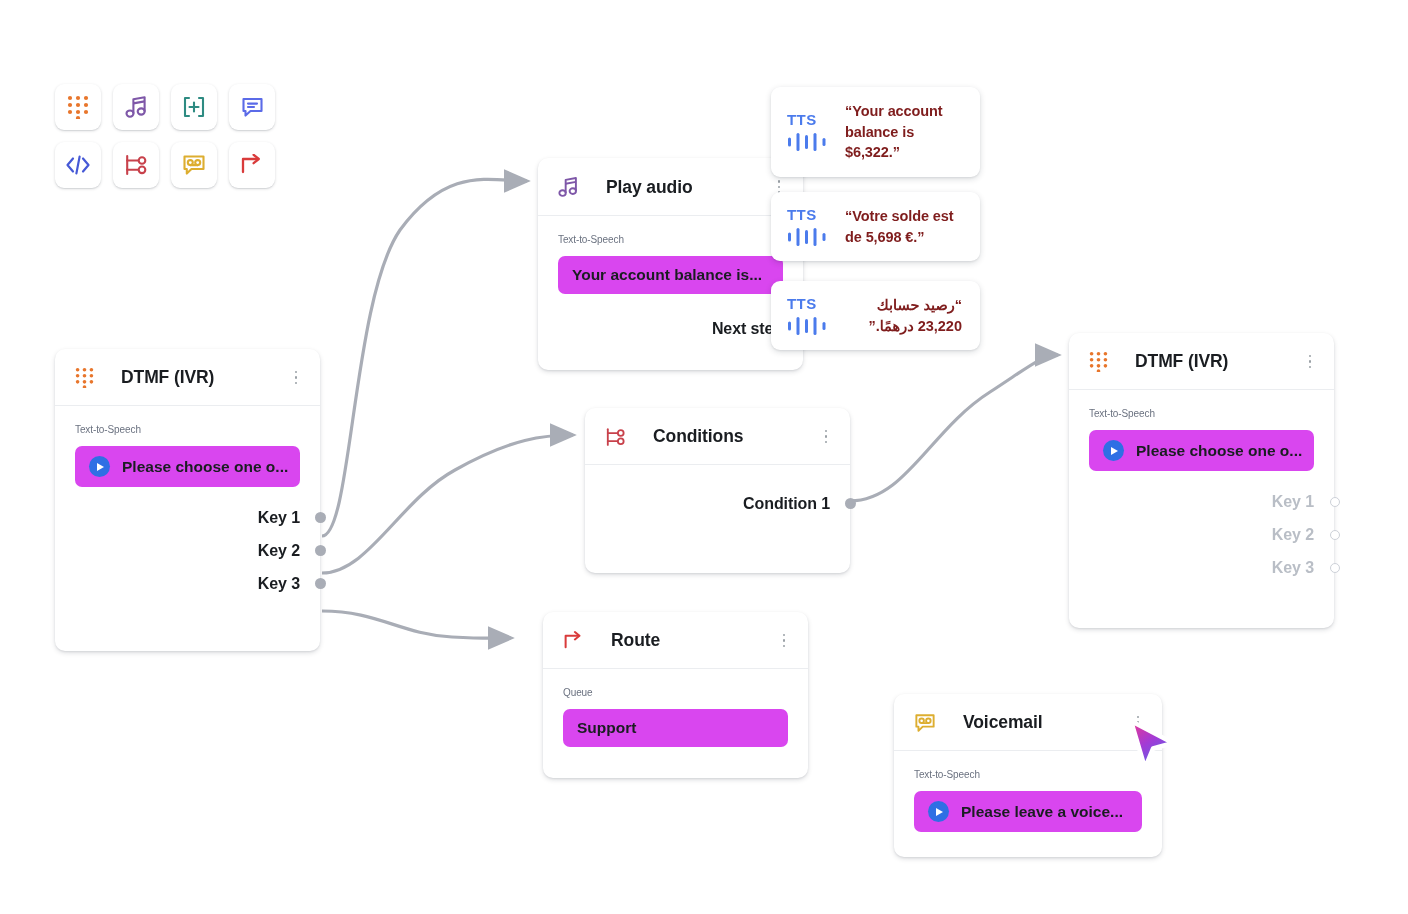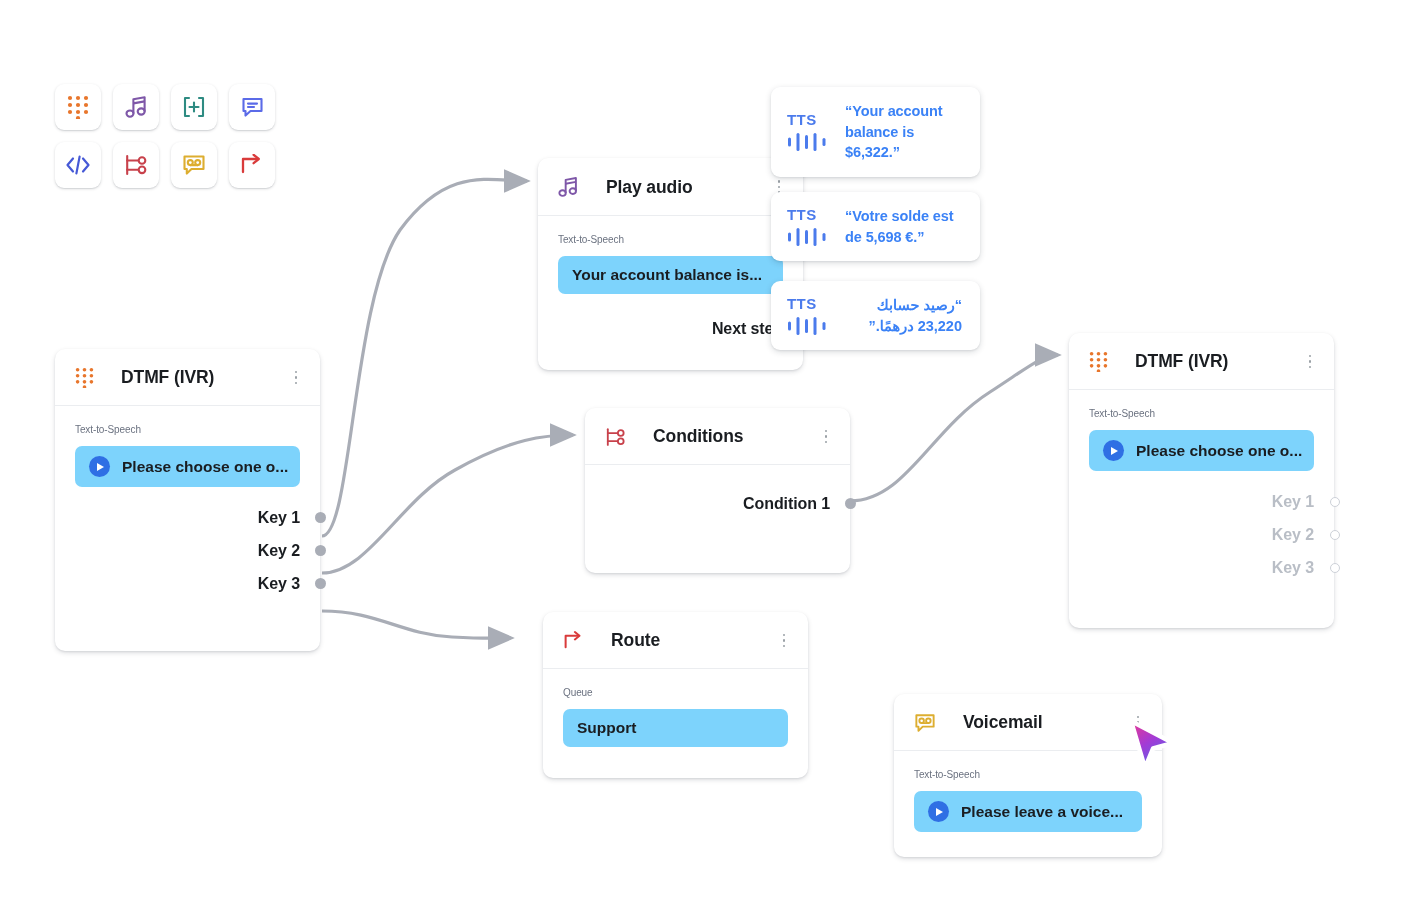--- a/index.html
+++ b/index.html
@@ -42,21 +42,21 @@
     flex: 1;
   }
   .kebab {
     width: 16px; height: 18px; display: flex; flex-direction: column;
     align-items: center; justify-content: center; gap: 3px; cursor: pointer; flex: none;
   }
   .kebab i { width: 2.6px; height: 2.6px; border-radius: 50%; background: #9aa0a6; display: block; }
   .card-body { padding: 18px 20px 20px 20px; }
   .field-label { font-size: 10px; color: #6b7280; margin-bottom: 11px; letter-spacing: -.1px; }
   .value-pill {
-    background: #7dd3fc; border-radius: 7px; padding: 10px 14px;
+    background: #d946ef; border-radius: 7px; padding: 10px 14px;
     display: flex; align-items: center; gap: 12px;
     font-size: 15.5px; font-weight: 700; color: #1a1d21; white-space: nowrap; overflow: hidden;
   }
   .value-pill.plain { font-weight: 700; }
   .play-dot {
     width: 21px; height: 21px; border-radius: 50%; background: #2f6fe4;
     display: flex; align-items: center; justify-content: center; flex: none;
   }
   .play-dot::after {
     content: ""; width: 0; height: 0; margin-left: 2px;
@@ -84,21 +84,21 @@
 
   
   .tts {
     position: absolute; background: #fff; border-radius: 9px;
     box-shadow: 0 2px 6px rgba(16,24,40,.15), 0 1px 2px rgba(16,24,40,.08);
     display: flex; align-items: center; gap: 16px;
     padding: 14px 18px 14px 16px; z-index: 5;
   }
   .tts-badge { display: flex; flex-direction: column; align-items: flex-start; gap: 4px; flex: none; }
   .tts-badge .lbl { font-size: 15px; font-weight: 700; color: #4b7bec; letter-spacing: .4px; }
-  .tts-text { font-size: 14.5px; font-weight: 700; color: #3b82f6; line-height: 1.42; letter-spacing: -.1px; }
+  .tts-text { font-size: 14.5px; font-weight: 700; color: #7f1d1d; line-height: 1.42; letter-spacing: -.1px; }
   .tts-text.rtl { direction: rtl; text-align: right; }
 
   
   #cursor { position: absolute; z-index: 40; pointer-events: none; }
 </style>
 </head>
 <body>
 
 <div id="canvas">
 

